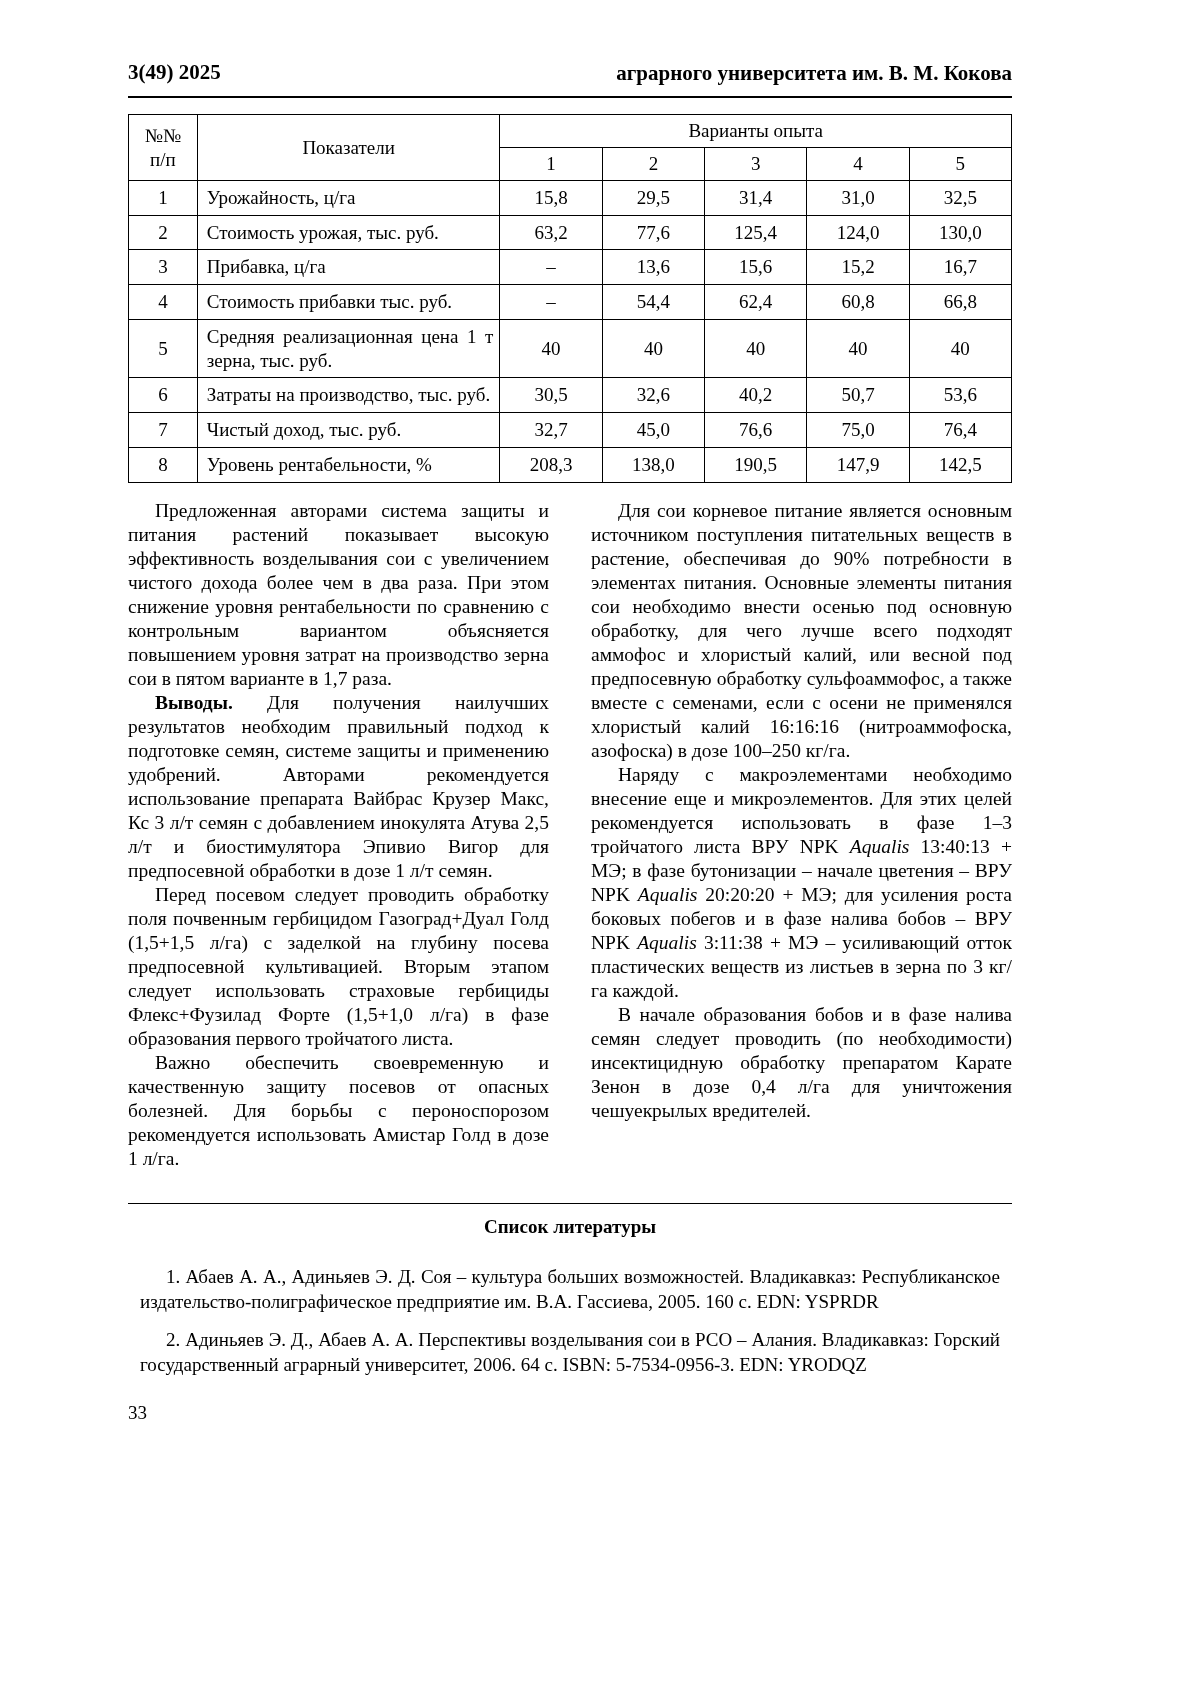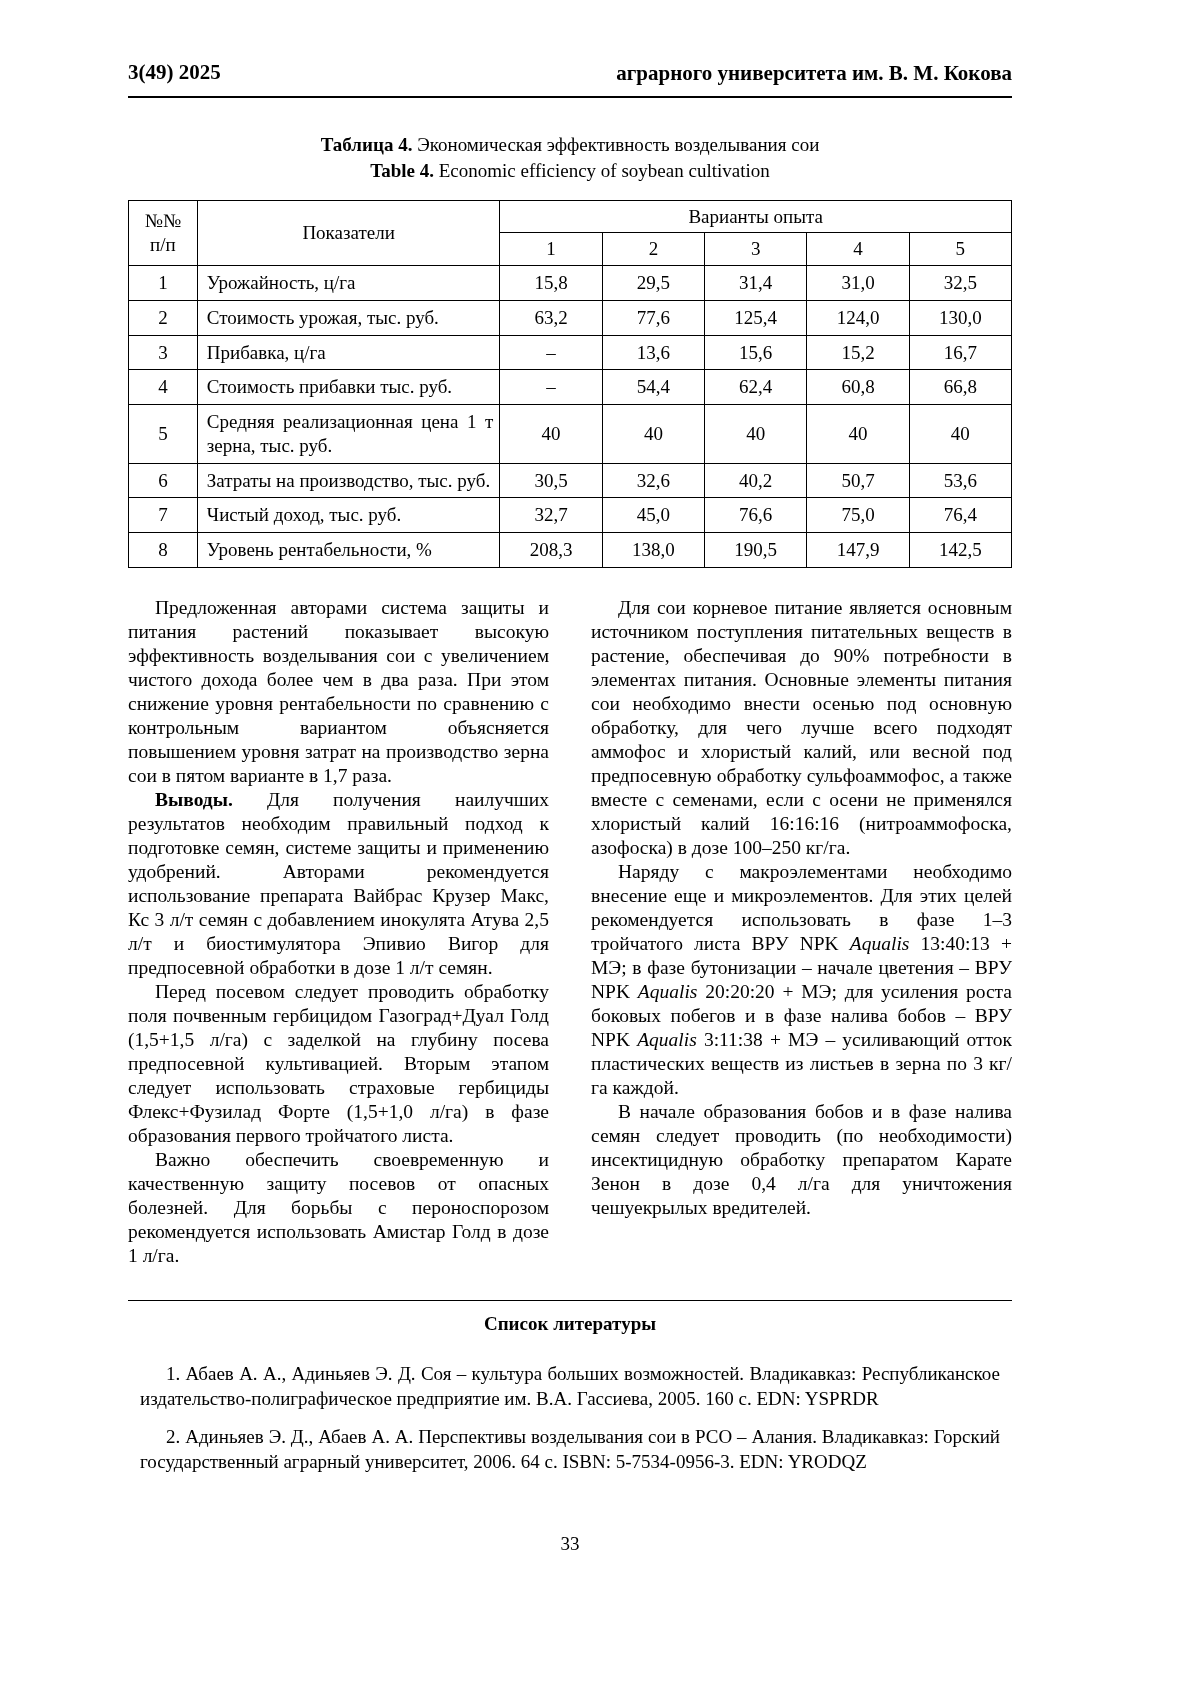--- a/index.html
+++ b/index.html
@@ -25,50 +25,46 @@
   .data-table th,.data-table td{border:1.5px solid #000;font-weight:normal;}
   .data-table th{padding:4px 6px;text-align:center;vertical-align:middle;line-height:1.25;}
   .data-table td{padding:5px 6px;vertical-align:middle;line-height:1.25;}
   .c-num{width:62px;text-align:center;}
   .c-ind{width:312px;}
   th.c-ind{text-align:center;}
   td.c-ind{text-align:justify;padding-left:9px;}
   .c-val{width:97px;text-align:center;}
 
   
-  .columns{display:flex;gap:42px;margin-top:28px;font-size:19.5px;
+  .columns{display:flex;gap:42px;margin-top:16px;font-size:19.5px;
            line-height:24px;text-align:justify;}
   .col{width:421px;}
   .col p{margin:0;text-indent:27px;}
 
   
   .refs-heading{text-align:center;font-weight:bold;font-size:19px;margin-top:12px;}
   .refs{margin-top:26px;font-size:19px;line-height:25.5px;text-align:justify;}
   .refs .ref{margin:12px;text-indent:26px;}
 
-  .page-num{text-align:center;font-size:19px;margin-top:58px;}
+  .page-num{font-size:19px;margin-top:24px;}
 </style>
 </head>
 <body>
 
 <div class="page">
   <div class="content">
 
     <div class="header">
       <div class="issue">3(49) 2025</div>
       <div class="journal">
         <div>аграрного университета им. В. М. Кокова</div>
       </div>
     </div>
     <div class="rule"></div>
 
-    <div class="captions">
-      <div><span class="b">Таблица 4.</span><span> Экономическая эффективность возделывания сои</span></div>
-      <div><span class="b">Table 4.</span><span> Economic efficiency of soybean cultivation</span></div>
-    </div>
 
     <table class="data-table">
       <thead>
         <tr>
           <th class="c-num" rowspan="2"><span>№№</span><br><span>п/п</span></th>
           <th class="c-ind" rowspan="2">Показатели</th>
           <th colspan="5">Варианты опыта</th>
         </tr>
         <tr id="variant-row">
             <th class="c-val">1</th>

